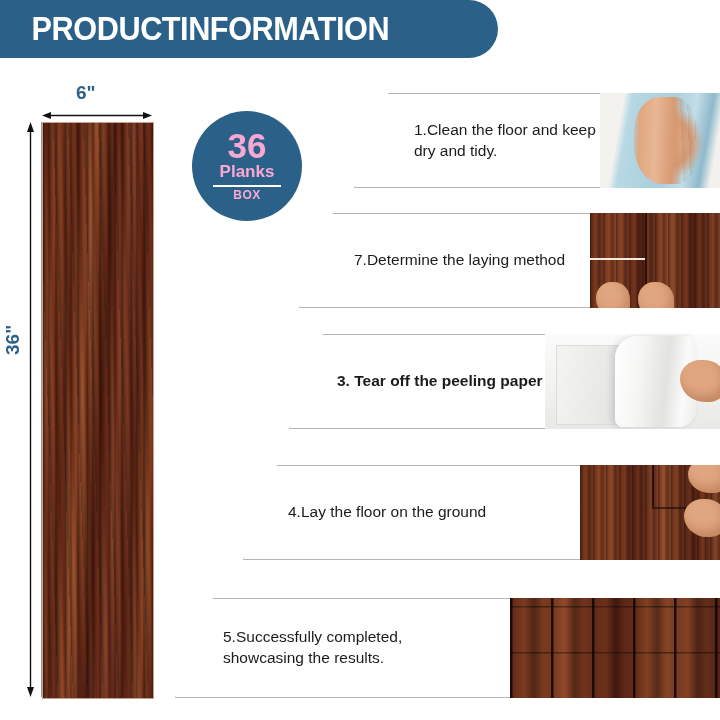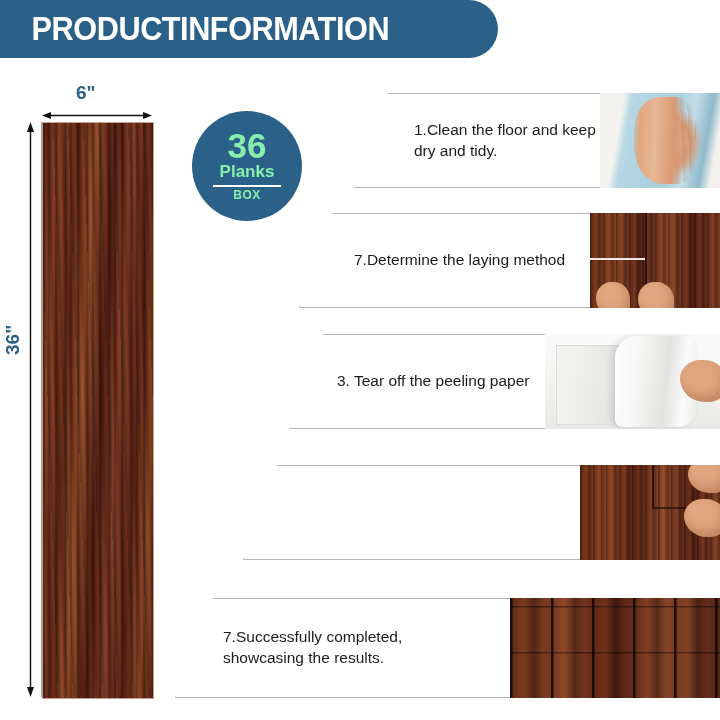--- a/index.html
+++ b/index.html
@@ -69,21 +69,21 @@
       linear-gradient(93deg,
         #5c2415 0%, #8a4527 12%, #6a2e1a 26%, #9b5530 38%,
         #5a2314 52%, #87432a 64%, #642a18 78%, #93502d 90%, #5d2516 100%);
     background-blend-mode:overlay, multiply, normal;
   }
 
   
   .badge{
     position:absolute;left:192px;top:111px;width:110px;height:110px;
     border-radius:50%;background:#2b6188;
-    color:#86efac;display:flex;flex-direction:column;
+    color:#f9a8d4;display:flex;flex-direction:column;
     align-items:center;justify-content:center;
   }
   .badge-num{font-size:35px;font-weight:bold;line-height:0.95;margin-top:-2px;}
   .badge-planks{font-size:17px;font-weight:bold;line-height:1.1;margin-top:1px;text-align:right;}
   .badge-rule{width:68px;height:2px;background:#ffffff;margin:3px 0 2px 0;}
   .badge-box{font-size:12px;font-weight:bold;line-height:1;letter-spacing:0.5px;}
 
   
   .step{position:absolute;height:95px;}
   .step-shape{
@@ -217,45 +217,46 @@
     <div class="step-photo" style="width:130px;">
       <div class="photo-wood">
         <div class="seam-v" style="left:55px;"></div>
         <div class="seam-h" style="top:45px;left:0;width:55px;"></div>
         <div class="hand-blob" style="left:6px;bottom:-10px;width:34px;height:36px;"></div>
         <div class="hand-blob" style="left:48px;bottom:-12px;width:36px;height:38px;"></div>
       </div>
     </div>
   </div>
 
-  <div class="step" style="left:289px;top:334px;width:431px;">
+  <div class="step" style="left:289px;top:334px;width:431px;font-weight:bold;">
     <div class="step-shape"></div>
     <div class="step-text" style="left:48px;width:250px;">3. Tear off the peeling paper</div>
     <div class="step-photo" style="width:175px;">
       <div class="photo-paper">
         <div class="paper-sheet"></div>
         <div class="paper-curl"></div>
         <div class="hand-blob" style="right:-6px;top:26px;width:46px;height:42px;"></div>
       </div>
     </div>
   </div>
 
   <div class="step" style="left:243px;top:465px;width:477px;">
     <div class="step-shape"></div>
+    <div class="step-text" style="left:45px;width:260px;">4.Lay the floor on the ground</div>
     <div class="step-photo" style="width:140px;">
       <div class="photo-wood">
         <div class="seam-v" style="left:72px;top:0;height:42px;"></div>
         <div class="seam-h" style="top:42px;left:72px;right:0;background:rgba(20,8,4,0.6);"></div>
         <div class="hand-blob" style="right:-8px;top:-6px;width:40px;height:34px;"></div>
         <div class="hand-blob" style="right:-6px;top:34px;width:42px;height:38px;"></div>
       </div>
     </div>
   </div>
 
   <div class="step" style="left:175px;top:598px;width:545px;height:100px;">
     <div class="step-shape" style="clip-path:polygon(38px 0, 100% 0, 100% 100%, 0 100%);"></div>
-    <div class="step-text" style="left:48px;width:250px;height:100px;">7.Successfully completed, showcasing the results.</div>
+    <div class="step-text" style="left:48px;width:250px;height:100px;">5.Successfully completed, showcasing the results.</div>
     <div class="step-photo" style="width:210px;height:100px;">
       <div class="photo-floor"></div>
     </div>
   </div>
 
 </div>
 
 </body></html>

